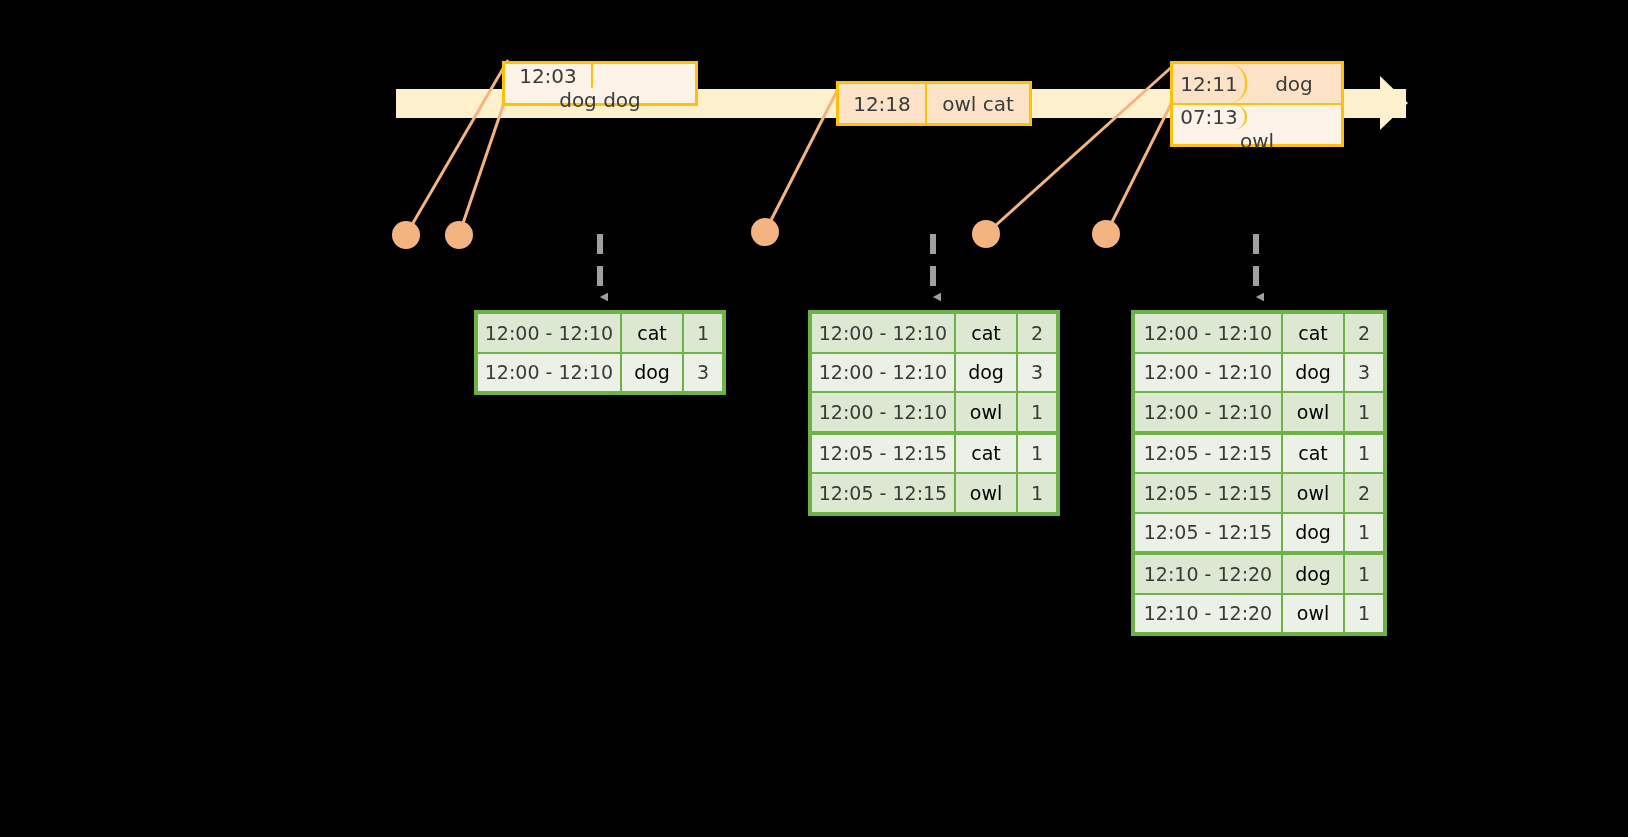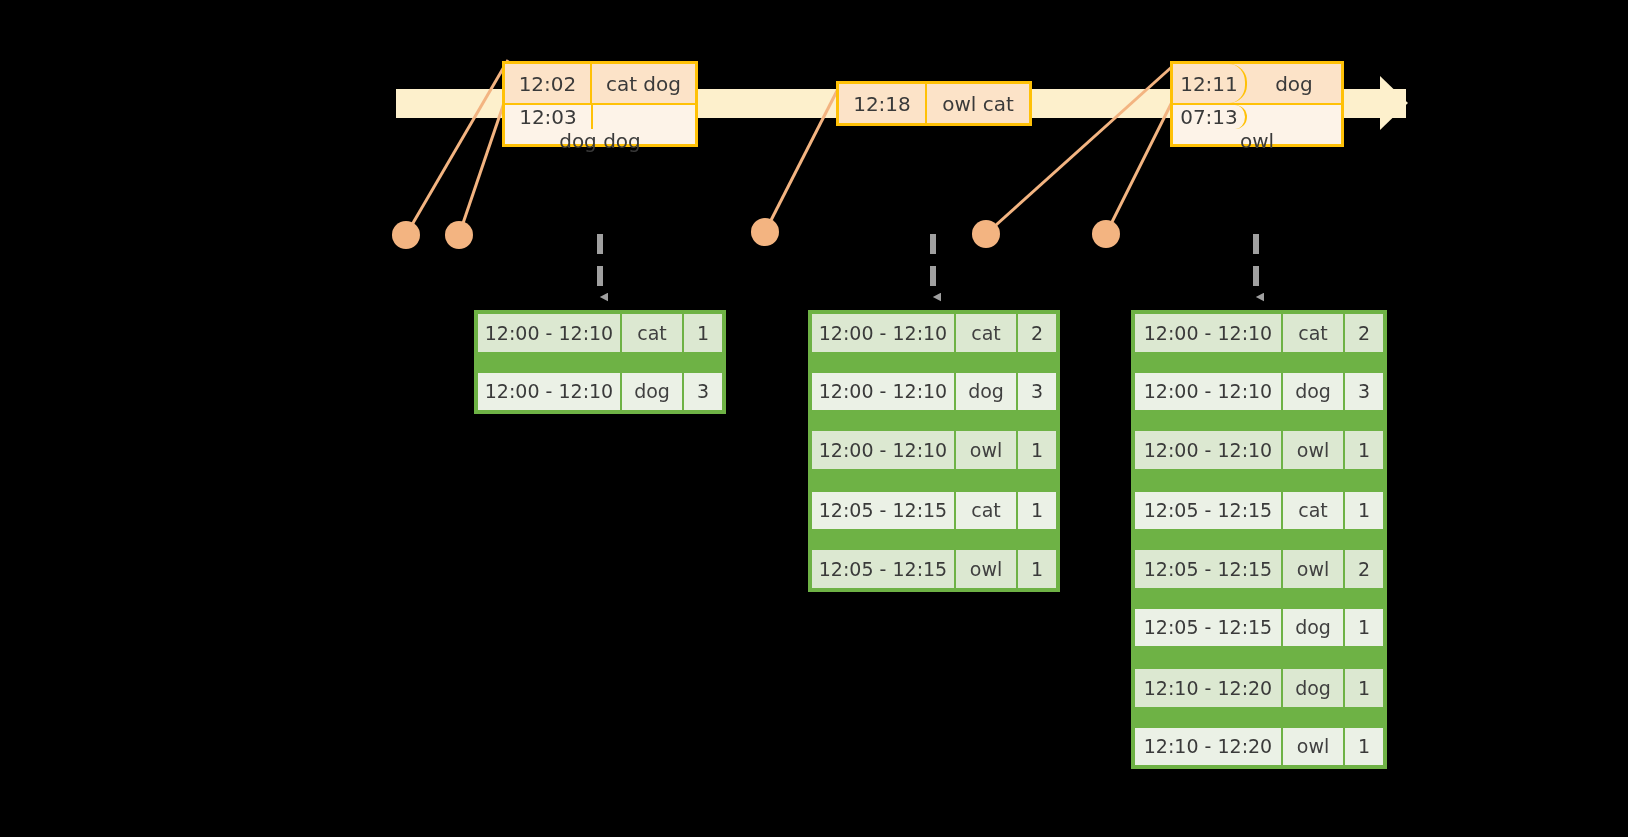--- a/index.html
+++ b/index.html
@@ -94,21 +94,20 @@
   #event-box-3 .event-time { width: 74px; border-radius: 18px; }
 
   
   .result-table {
     position: absolute;
     border: 4px solid #6EB245;
     box-sizing: border-box;
     background: #6EB245;
     display: flex;
     flex-direction: column;
-    gap: 19px;
   }
   .result-row {
     display: flex;
     height: 37.5px;
   }
   .result-row.shade-a { background: #DCE8D1; }
   .result-row.shade-b { background: #EBF1E6; }
   .result-row + .result-row { border-top: 2px solid #6EB245; }
   .result-row.group-start { border-top: 4px solid #6EB245; }
   .cell-range {
@@ -121,21 +120,21 @@
     border-right: 2px solid #6EB245;
     box-sizing: border-box;
     white-space: nowrap;
   }
   .cell-word {
     width: 62px;
     display: flex;
     align-items: center;
     justify-content: center;
     font-size: 19px;
-    color: #404040;
+    color: #000000;
     border-right: 2px solid #6EB245;
     box-sizing: border-box;
   }
   .cell-count {
     width: 38px;
     display: flex;
     align-items: center;
     justify-content: center;
     font-size: 19px;
     color: #3a3a3a;
@@ -175,24 +174,20 @@
         <circle cx="1106" cy="234" r="14" fill="#F3B481"></circle>
       </g>
     <g id="dashed-arrows">
         <line x1="600" y1="234" x2="600" y2="297" stroke="#A0A0A0" stroke-width="6" stroke-dasharray="20 12" marker-end="url(#dash-arrowhead)"></line>
         <line x1="933" y1="234" x2="933" y2="297" stroke="#A0A0A0" stroke-width="6" stroke-dasharray="20 12" marker-end="url(#dash-arrowhead)"></line>
         <line x1="1256" y1="234" x2="1256" y2="297" stroke="#A0A0A0" stroke-width="6" stroke-dasharray="20 12" marker-end="url(#dash-arrowhead)"></line>
       </g>
   </svg>
 
   <div class="event-box" id="event-box-1">
-      <div class="event-row shade-a">
-        <div class="event-time">12:02</div>
-        <div class="event-words">cat dog</div>
-      </div>
       <div class="event-row shade-b">
         <div class="event-time">12:03</div>
         <div class="event-words">dog dog</div>
       </div>
     </div>
   <div class="event-box" id="event-box-2">
       <div class="event-row shade-a">
         <div class="event-time">12:18</div>
         <div class="event-words">owl cat</div>
       </div>

